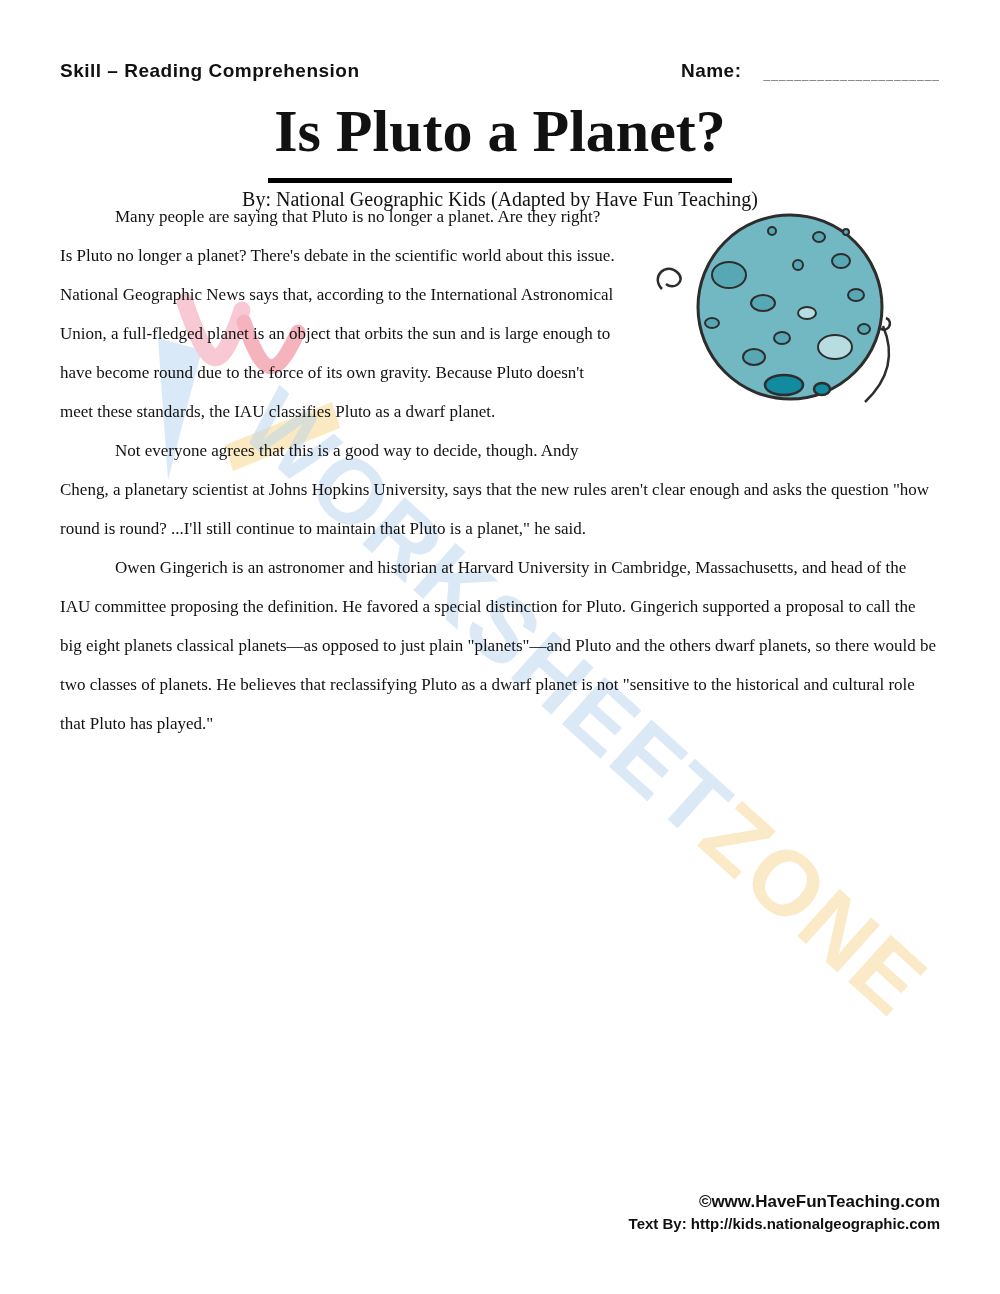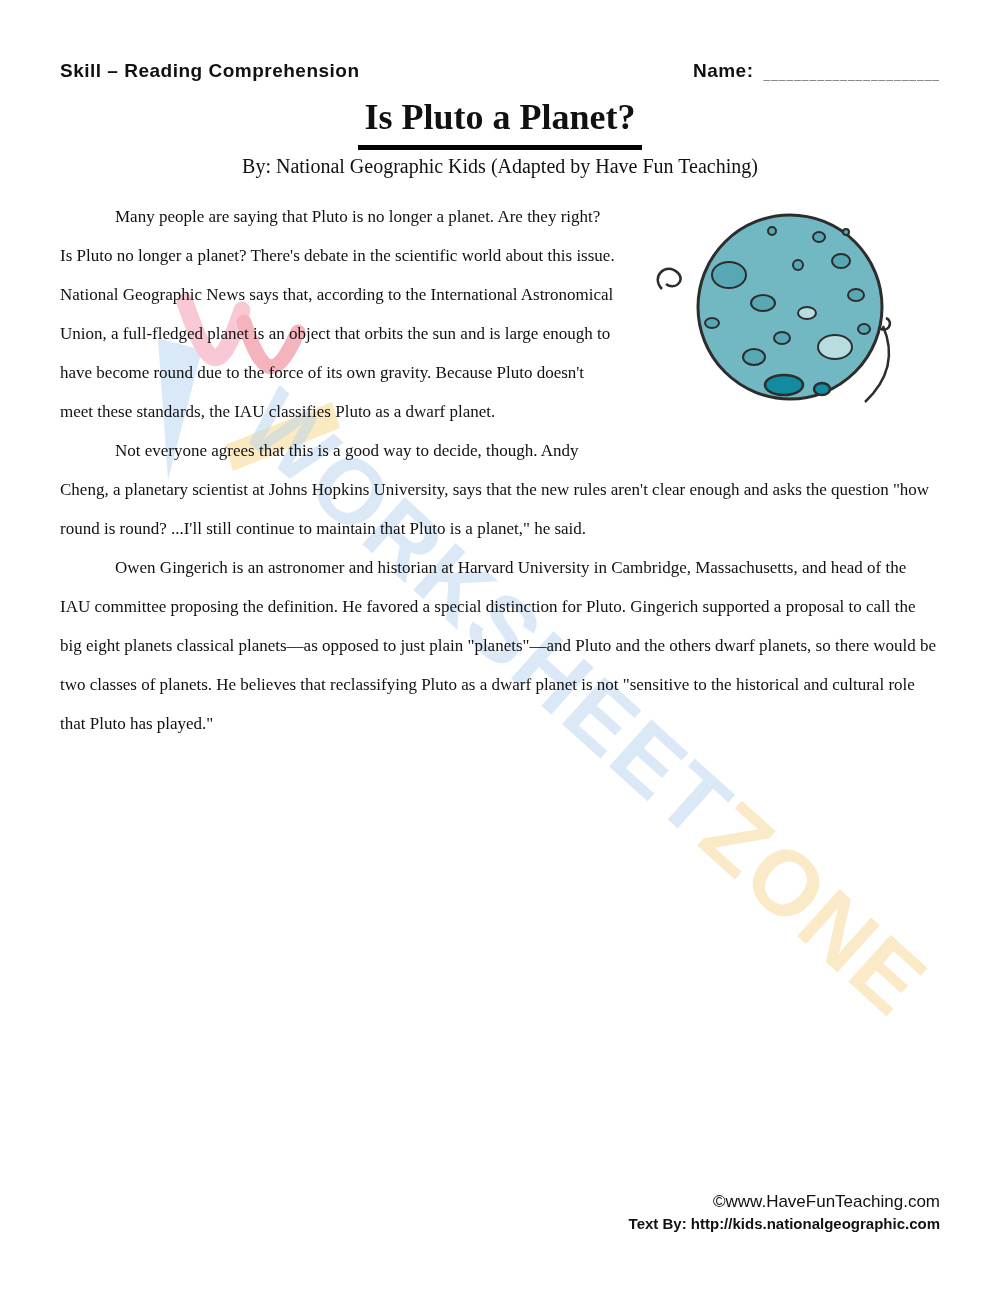--- a/index.html
+++ b/index.html
@@ -21,41 +21,41 @@
     display:flex;
     justify-content:space-between;
     align-items:flex-end;
     z-index:3;
     font-family:"Liberation Sans", sans-serif;
     font-weight:bold;
     font-size:19px;
     letter-spacing:0.5px;
     text-align:center;
   }
-  .name-wrap{display:flex; align-items:flex-end; gap:10px;}
+  .name-wrap{display:flex; align-items:flex-end; gap:22px;}
   .name-line{
     font-weight:bold;
     letter-spacing:1px;
     font-size:12px;
     white-space:nowrap;
   }
 
   
   .title-block{
     position:absolute;
     top:98px; left:0; right:0;
     text-align:center;
     z-index:3;
   }
   .page-title{
     display:inline-block;
-    font-size:36px;
+    font-size:60px;
     font-weight:bold;
     border-bottom:5px solid #000;
-    padding:0 6px 7px 6px;
+    padding:0 6px 14px 6px;
     line-height:1.1;
   }
   .byline{
     margin-top:5px;
     font-size:20px;
   }
 
   
   .body-text{
     position:absolute;
@@ -111,21 +111,21 @@
   .footer{
     position:absolute;
     right:60px;
     top:1192px;
     text-align:right;
     z-index:3;
     font-family:"Liberation Sans", sans-serif;
   }
   .footer .copyright{
     font-size:17px;
-    font-weight:normal;
+    font-weight:bold;
   }
   .footer .text-by{
     font-size:15px;
     font-weight:bold;
     margin-top:3px;
   }
 </style>
 </head>
 <body>
 

